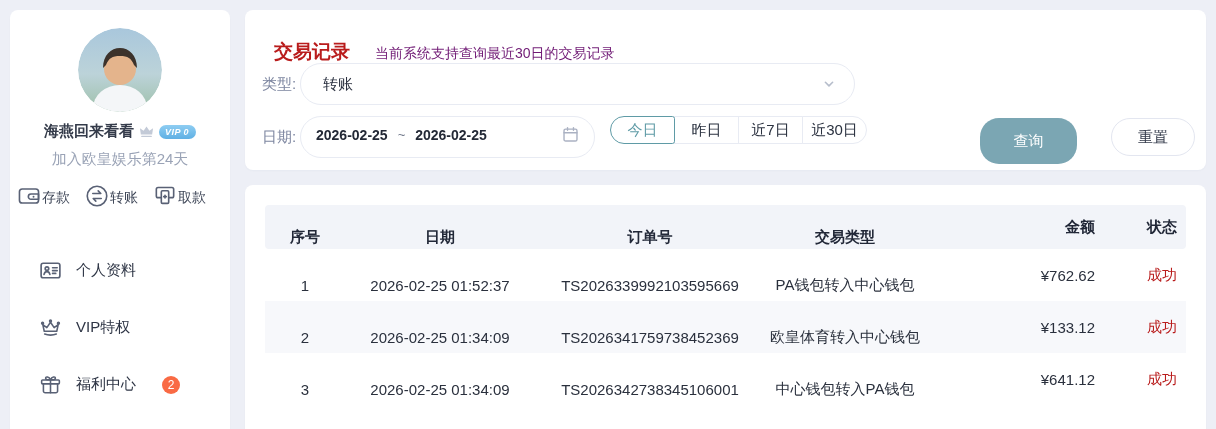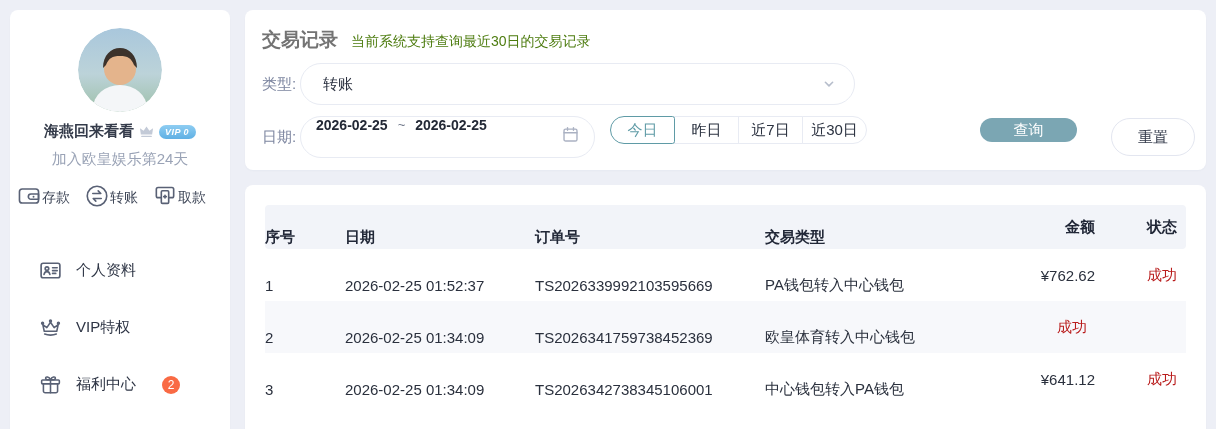--- a/index.html
+++ b/index.html
@@ -21,54 +21,54 @@
   .qa-label{margin-top:4px;font-size:14px;color:#3f4758;}
   .menu-item{position:absolute;left:28px;display:flex;align-items:center;gap:13px;cursor:pointer;}
   .mi-1{top:248px;}.mi-2{top:305px;}.mi-3{top:362px;}
   .menu-label{font-size:15px;color:#2e3545;}
   .badge{position:absolute;left:152px;top:366px;width:18px;height:18px;border-radius:50%;
     background:#f96a44;color:#fff;font-size:12px;line-height:18px;text-align:center;}
 
   
   .filter-card{left:245px;top:10px;width:961px;height:160px;}
   .title-row{position:absolute;left:17px;top:17px;display:flex;align-items:baseline;gap:13px;}
-  .title-row h1{margin:0;font-size:19px;color:#737373;}
-  .subtitle{font-size:14px;color:#4d7c0f;}
+  .title-row h1{margin:12px;font-size:19px;color:#b91c1c;}
+  .subtitle{font-size:14px;color:#701a75;}
   .flabel{position:absolute;font-size:15px;color:#7d86a0;line-height:42px;}
   .type-label{left:17px;top:53px;}
   .date-label{left:17px;top:106px;}
   .select{position:absolute;left:55px;top:53px;width:555px;height:42px;border:1px solid #e8ebf3;
     border-radius:21px;display:flex;align-items:center;box-sizing:border-box;padding:0 18px 0 22px;cursor:pointer;background:#fff;}
   .select-value{font-size:15px;color:#2b3140;flex:1;}
   .date-box{position:absolute;left:55px;top:106px;width:295px;height:42px;border:1px solid #e8ebf3;
-    border-radius:21px;display:flex;box-sizing:border-box;padding:0 15px 5px 15px;gap:10px;cursor:pointer;background:#fff;}
+    border-radius:21px;display:flex;align-items:center;box-sizing:border-box;padding:0 15px 5px 15px;gap:10px;cursor:pointer;background:#fff;}
   .dval{font-size:14px;font-weight:700;color:#232936;}
   .dsep{font-size:13px;color:#6d7588;}
   .cal{margin-left:auto;display:flex;align-items:center;}
   .range-group{position:absolute;left:365px;top:106px;height:42px;display:flex;}
   .rbtn{width:65px;height:28px;background:#fff;border:1px solid #e8ebf3;margin-left:-1px;
     font-size:15px;color:#2b3240;cursor:pointer;padding:0;font-family:inherit;position:relative;}
   .rbtn:first-child{margin-left:0;border-radius:21px 0 0 21px;}
   .rbtn:last-child{border-radius:0 21px 21px 0;}
   .rbtn.selected{border:1px solid #5f9ba6;color:#5f9ba6;border-radius:21px 4px 4px 21px;z-index:2;}
-  .search-btn{position:absolute;left:735px;top:108px;width:97px;height:24px;border:none;border-radius:19px;
+  .search-btn{position:absolute;left:735px;top:108px;width:97px;height:46px;border:none;border-radius:19px;
     background:#7ba6b3;color:#fff;font-size:15px;cursor:pointer;font-family:inherit;}
   .reset-btn{position:absolute;left:866px;top:108px;width:84px;height:38px;border:1px solid #e3e6f0;border-radius:19px;
     background:#fff;color:#333a4a;font-size:15px;cursor:pointer;font-family:inherit;}
 
   
   .table-card{left:245px;top:185px;width:961px;height:254px;}
   .thead,.trow{position:relative;margin:0 20px;display:grid;
     grid-template-columns:80px 190px 230px 160px 170px 90px;align-items:center;}
   .thead{margin-top:20px;height:44px;background:#f2f4f9;border-radius:4px;}
   .trow{height:52px;}
   .trow.alt{background:#f7f8fb;}
   .th{font-size:15px;font-weight:700;color:#222838;}
   .td{font-size:15px;color:#2a303d;}
-  .c1,.c2,.c3,.c4{margin-top:20px;}
+  .c1,.c2,.c3,.c4{text-align:center;margin-top:20px;}
   .c5{text-align:right;}
   .c6{text-align:right;padding-right:8px;}
   .ok{color:#b91c1c;}
 </style>
 </head>
 <body>
 
 <div class="page">
 
   <aside class="card sidebar">
@@ -231,20 +231,21 @@
       <span class="td c4">PA钱包转入中心钱包</span>
       <span class="td c5">¥762.62</span>
       <span class="td c6 ok">成功</span>
     </div>
 
     <div class="trow alt">
       <span class="td c1">2</span>
       <span class="td c2">2026-02-25 01:34:09</span>
       <span class="td c3">TS2026341759738452369</span>
       <span class="td c4">欧皇体育转入中心钱包</span>
+      <span class="td c5">¥133.12</span>
       <span class="td c6 ok">成功</span>
     </div>
 
     <div class="trow">
       <span class="td c1">3</span>
       <span class="td c2">2026-02-25 01:34:09</span>
       <span class="td c3">TS2026342738345106001</span>
       <span class="td c4">中心钱包转入PA钱包</span>
       <span class="td c5">¥641.12</span>
       <span class="td c6 ok">成功</span>

